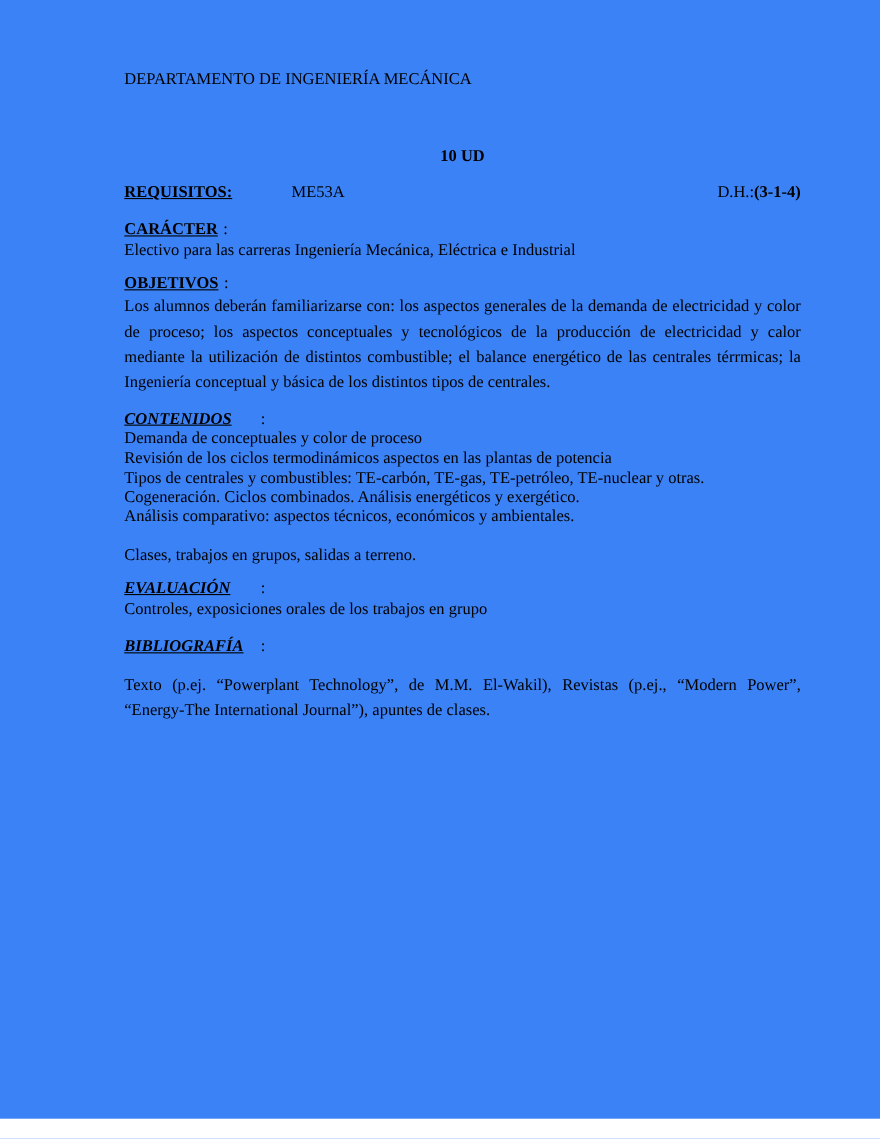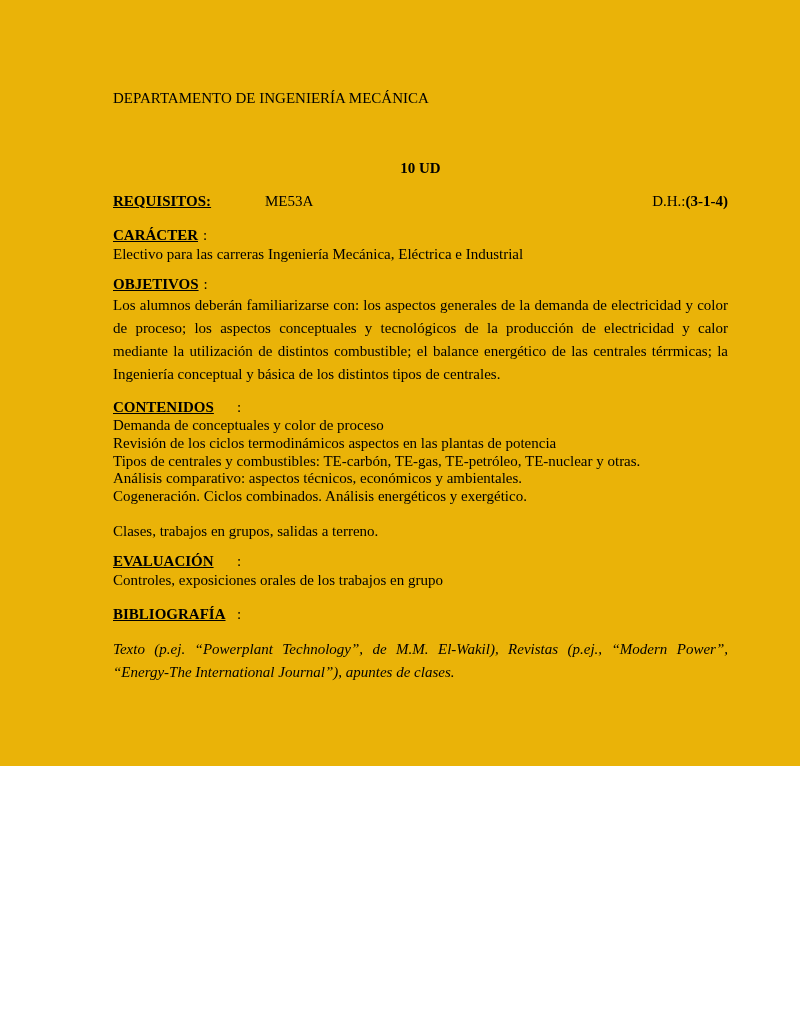--- a/index.html
+++ b/index.html
@@ -7,23 +7,23 @@
   body {
     width: 800px;
     height: 1035px;
     font-family: "Liberation Serif", serif;
     font-size: 15px;
     color: #000000;
     overflow: hidden;
   }
   .page {
     width: 800px;
-    height: 766px;
-    padding: 90px 72px 40px 113px;
-    background: #eab308;
+    height: 1017px;
+    padding: 64px 72px 40px 113px;
+    background: #3b82f6;
   }
   .dept {
     margin-bottom: 53px;
   }
   .title {
     text-align: center;
     font-weight: bold;
     text-decoration: underline;
     margin-bottom: 16px;
   }
@@ -43,29 +43,29 @@
   }
   .req-value { position: absolute; left: 140px; top: 0; margin-left: 12px; }
   .req-dh { position: absolute; right: 0; top: 0; }
   .dh-bold { font-weight: bold; }
   .section { margin-top: 13px; }
   .heading-line { margin-bottom: 1px; }
   .heading {
     font-weight: bold;
     text-decoration: underline;
   }
-  .tab-slot { display: inline-block; min-width: 124px; }
+  .tab-slot { display: inline-block; min-width: 124px; font-style: italic; }
   .colon-near { margin-left: 5px; }
   .body-line { line-height: 18px; }
   .body-list div { line-height: 17.8px; }
   .para-justify {
     text-align: justify;
     line-height: 23px;
   }
-  .bib-para { margin-top: 15px; font-style: italic; }
+  .bib-para { margin-top: 15px; }
 </style>
 </head>
 <body>
 
 <div class="page">
 
   <div class="dept">DEPARTAMENTO DE INGENIERÍA MECÁNICA</div>
 
 
   <div class="credits">10 UD</div>
@@ -91,22 +91,22 @@
   </div>
 
   <div class="section">
     <div class="heading-line">
       <span class="tab-slot"><span class="heading">CONTENIDOS</span></span><span>:</span>
     </div>
     <div class="body-list">
       <div>Demanda de conceptuales y color de  proceso</div>
       <div>Revisión de los ciclos termodinámicos aspectos en las plantas de potencia</div>
       <div>Tipos de centrales y combustibles: TE-carbón, TE-gas, TE-petróleo, TE-nuclear y otras.</div>
+      <div>Cogeneración. Ciclos combinados. Análisis energéticos y exergético.</div>
       <div>Análisis comparativo: aspectos técnicos, económicos y ambientales.</div>
-      <div>Cogeneración. Ciclos combinados. Análisis energéticos y exergético.</div>
     </div>
   </div>
 
   <div class="section" style="margin-top:16px;">
     <div class="body-line">Clases, trabajos en grupos, salidas a terreno.</div>
   </div>
 
   <div class="section" style="">
     <div class="heading-line">
       <span class="tab-slot"><span class="heading">EVALUACIÓN</span></span><span>:</span>

